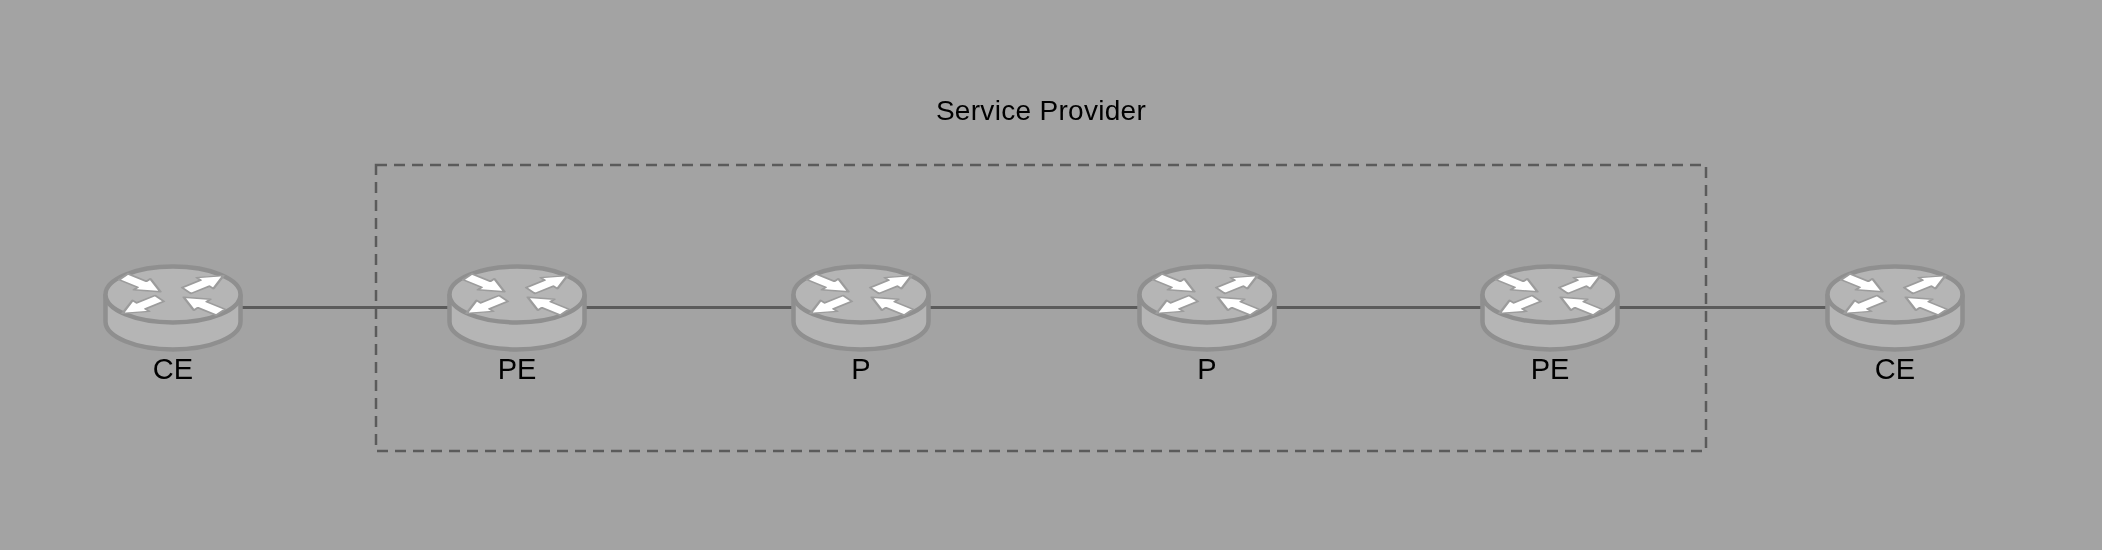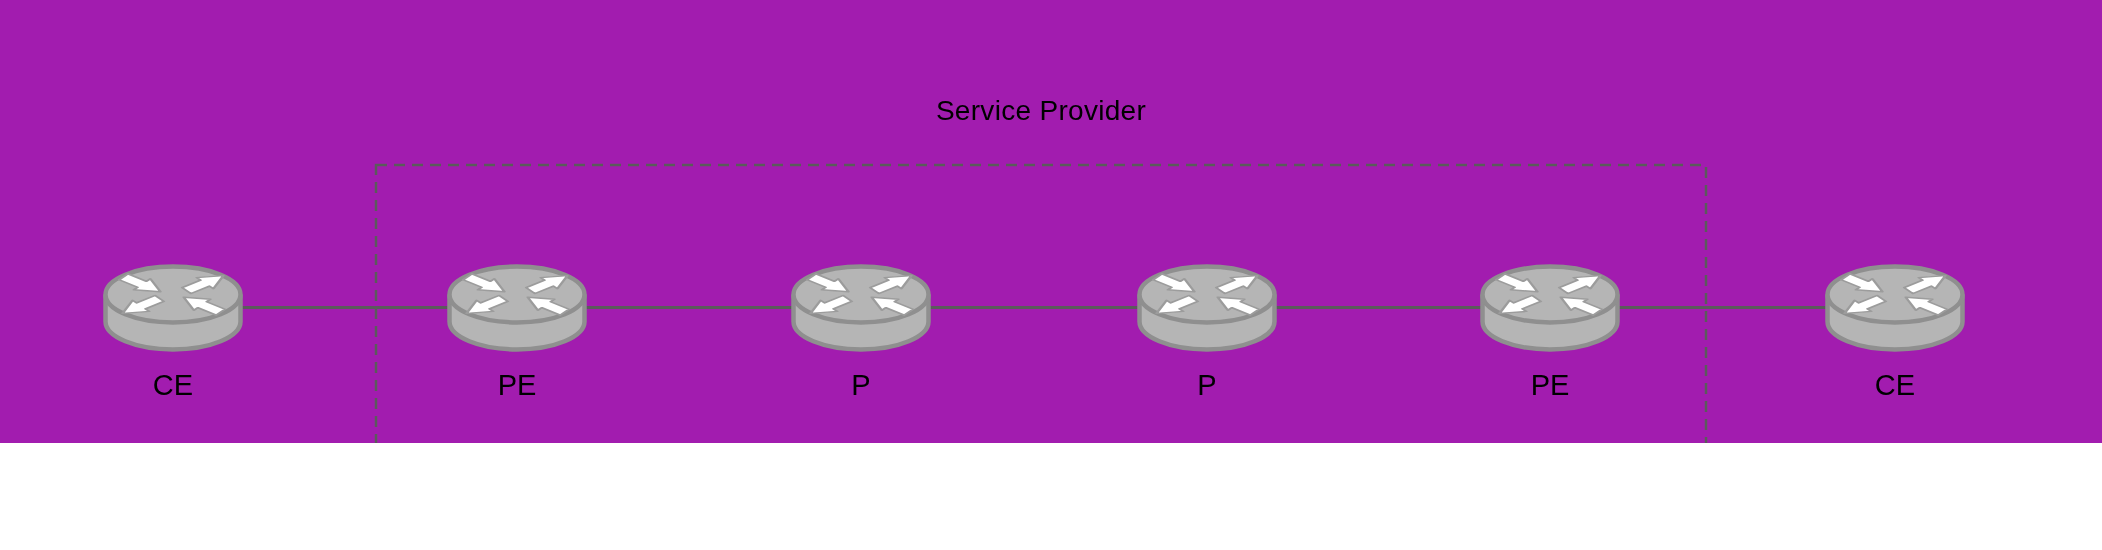--- a/index.html
+++ b/index.html
@@ -4,22 +4,22 @@
 <style>
   html, body {
     margin: 0;
     padding: 0;
     background: #ffffff;
     font-family: "Liberation Sans", sans-serif;
   }
   .canvas {
     position: relative;
     width: 2102px;
-    height: 443px;
-    background: #a21caf;
+    height: 550px;
+    background: #a3a3a3;
     overflow: hidden;
   }
   .provider-box {
     position: absolute;
     left: 374px;
     top: 163px;
     width: 1334px;
     height: 290px;
   }
   .diagram-title {
@@ -44,21 +44,21 @@
     top: 262px;
     width: 144px;
     text-align: center;
   }
   .node svg {
     display: block;
     width: 144px;
     height: 92px;
   }
   .node-label {
-    margin-top: 16px;
+    margin-top: 0;
     font-size: 29px;
     line-height: 30px;
     color: #000000;
   }
 </style>
 </head>
 <body>
 
 <svg width="0" height="0" style="position:absolute">
   <defs>

